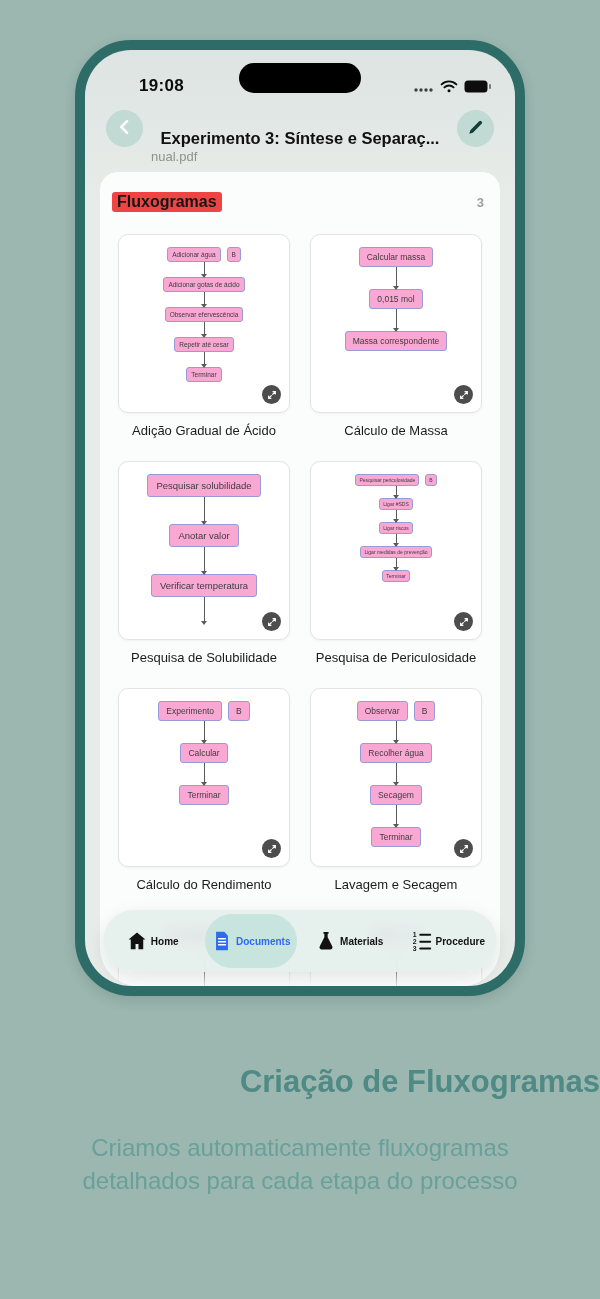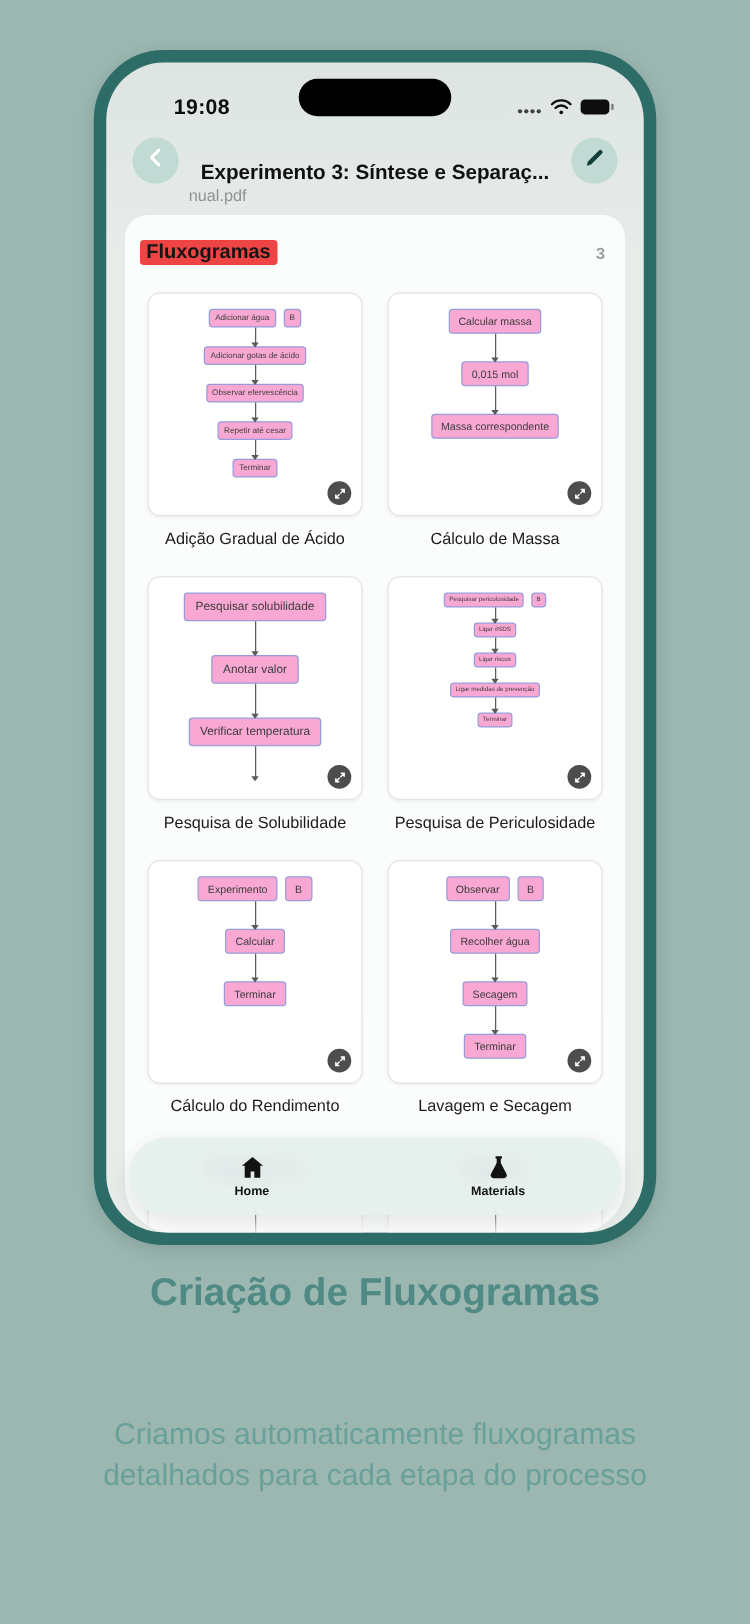--- a/index.html
+++ b/index.html
@@ -63,27 +63,27 @@
   .size-large .flow-node{font-size:9.5px;padding:5px 8px;}
   .size-large .flow-arrow{height:27px;}
   .flow-arrow.long{height:78px;}
   .expand-btn{position:absolute;right:8px;bottom:8px;width:19px;height:19px;border-radius:50%;
     background:#4d4d4d;display:flex;align-items:center;justify-content:center;cursor:pointer;}
   .expand-btn svg{width:10px;height:10px;display:block;}
   
   .tab-bar{position:absolute;left:18px;right:18px;bottom:14px;height:62px;border-radius:31px;
     background:rgba(226,239,235,0.88);backdrop-filter:blur(8px);-webkit-backdrop-filter:blur(8px);
     display:flex;box-shadow:0 6px 18px rgba(0,0,0,0.10);z-index:5;}
-  .tab{flex:1;display:flex;flex-direction:column;align-items:center;justify-content:center;gap:3px;
+  .tab{flex:1;display:flex;flex-direction:row;align-items:center;justify-content:center;gap:3px;
     border-radius:28px;margin:4px 3px;color:#121212;cursor:pointer;}
   .tab.active{background:#c7e5de;color:#2d6cf0;}
   .tab-icon svg{width:22px;height:22px;display:block;}
   .tab-label{font-size:10px;font-weight:600;}
   
-  .headline{position:absolute;top:1016px;left:0;width:600px;text-align:center;
+  .headline{position:absolute;top:1064px;left:0;width:600px;text-align:right;
     font-size:31px;font-weight:700;color:#4f8a85;}
   .subtext{position:absolute;top:1131px;left:60px;width:480px;text-align:center;
     font-size:24px;line-height:33px;color:#6aa09a;}
 </style>
 </head>
 <body>
 
 <div class="phone">
   <div class="screen">
 
@@ -300,27 +300,49 @@
 
     <div class="tab-bar">
         <div class="tab">
           <div class="tab-icon">
             <svg viewBox="0 0 24 24" fill="currentColor">
               <path d="M12 2.8 2.8 10.4h2.4V21h5.2v-5.6h3.2V21h5.2V10.4h2.4z"></path>
             </svg>
           </div>
           <div class="tab-label">Home</div>
         </div>
+        <div class="tab active">
+          <div class="tab-icon">
+            <svg viewBox="0 0 24 24">
+              <path d="M5.5 2h9l4 4.2V22h-13z" fill="currentColor"></path>
+              <path d="M8.2 9.5h7.6M8.2 12.8h7.6M8.2 16.1h7.6" stroke="#fff" stroke-width="1.5" stroke-linecap="round" fill="none"></path>
+            </svg>
+          </div>
+          <div class="tab-label">Documents</div>
+        </div>
         <div class="tab">
           <div class="tab-icon">
             <svg viewBox="0 0 24 24" fill="currentColor">
               <path d="M9.2 2.2h5.6v1.9h-1V8l5 9.6a2.6 2.6 0 0 1-2.3 3.8H7.5a2.6 2.6 0 0 1-2.3-3.8l5-9.6V4.1h-1z"></path>
             </svg>
           </div>
           <div class="tab-label">Materials</div>
         </div>
+        <div class="tab">
+          <div class="tab-icon">
+            <svg viewBox="0 0 24 24" fill="currentColor">
+              <text x="2" y="8" font-size="7.5" font-weight="bold">1</text>
+              <text x="2" y="15.5" font-size="7.5" font-weight="bold">2</text>
+              <text x="2" y="23" font-size="7.5" font-weight="bold">3</text>
+              <rect x="9" y="4.2" width="13" height="2.2" rx="1.1"></rect>
+              <rect x="9" y="11.7" width="13" height="2.2" rx="1.1"></rect>
+              <rect x="9" y="19.2" width="13" height="2.2" rx="1.1"></rect>
+            </svg>
+          </div>
+          <div class="tab-label">Procedure</div>
+        </div>
       </div>
 
   </div>
 </div>
 
 <div class="headline">Criação de Fluxogramas</div>
 <div class="subtext">Criamos automaticamente fluxogramas detalhados para cada etapa do processo</div>
 
 </body></html>

